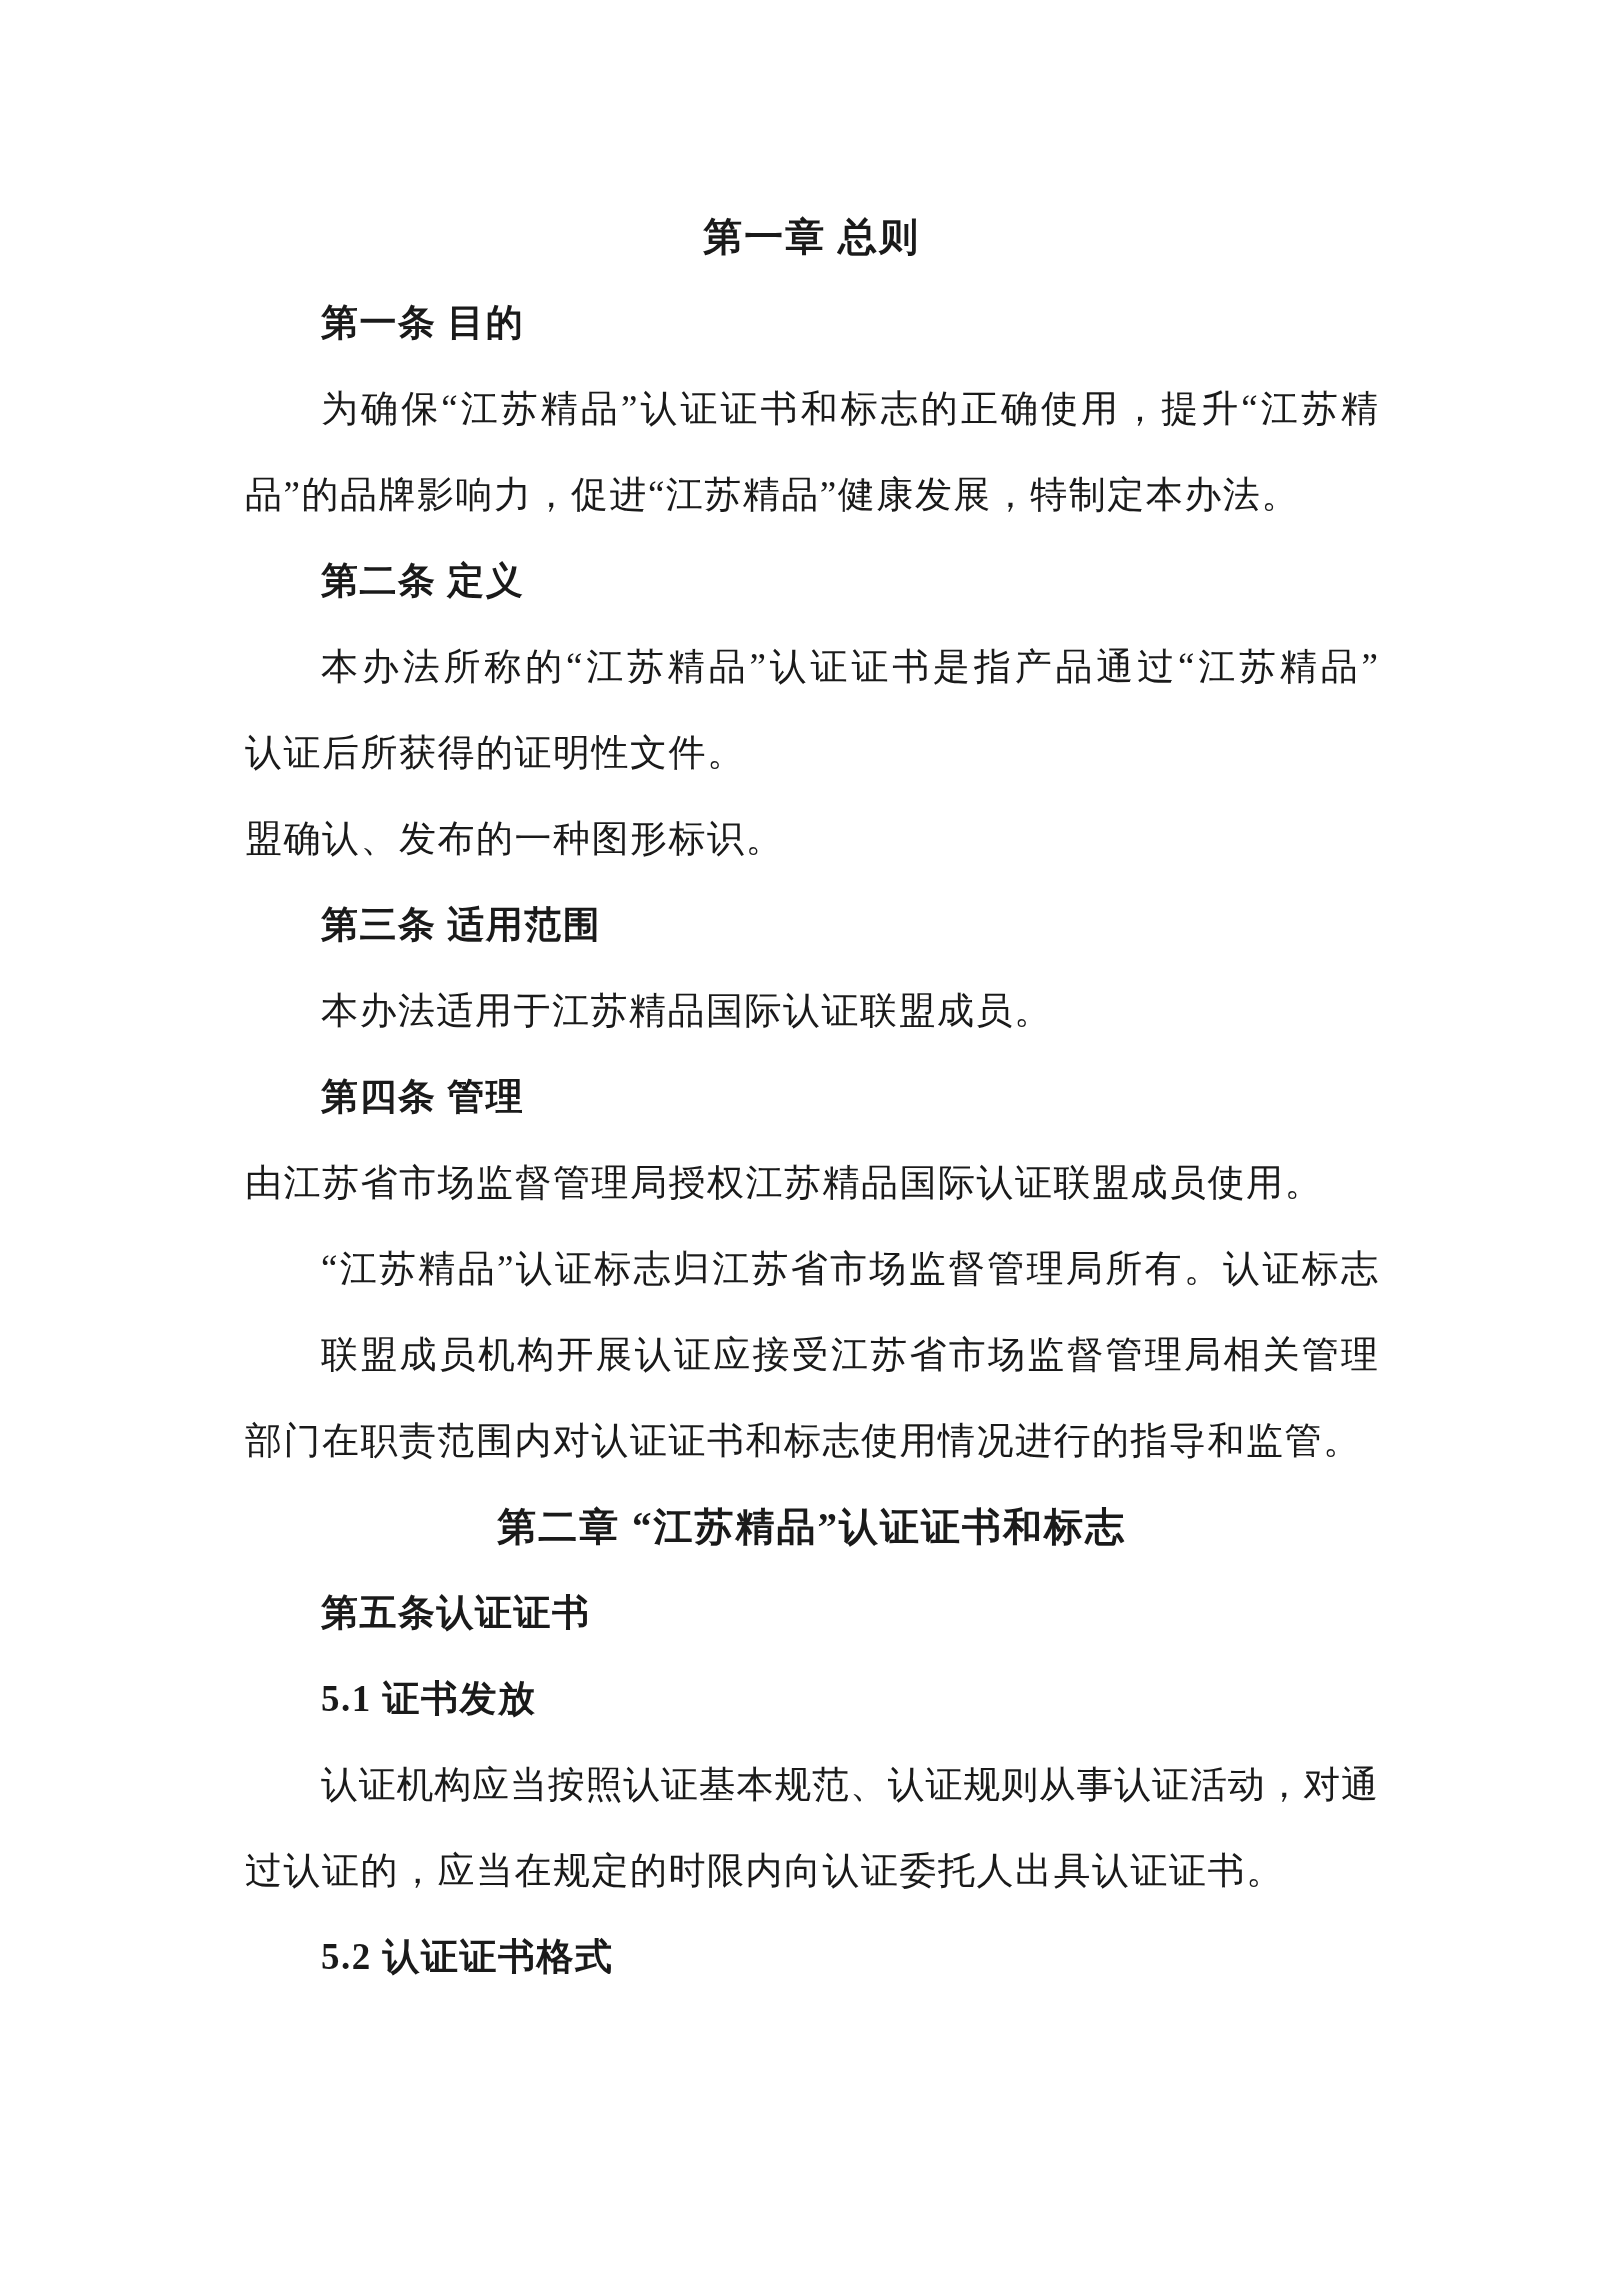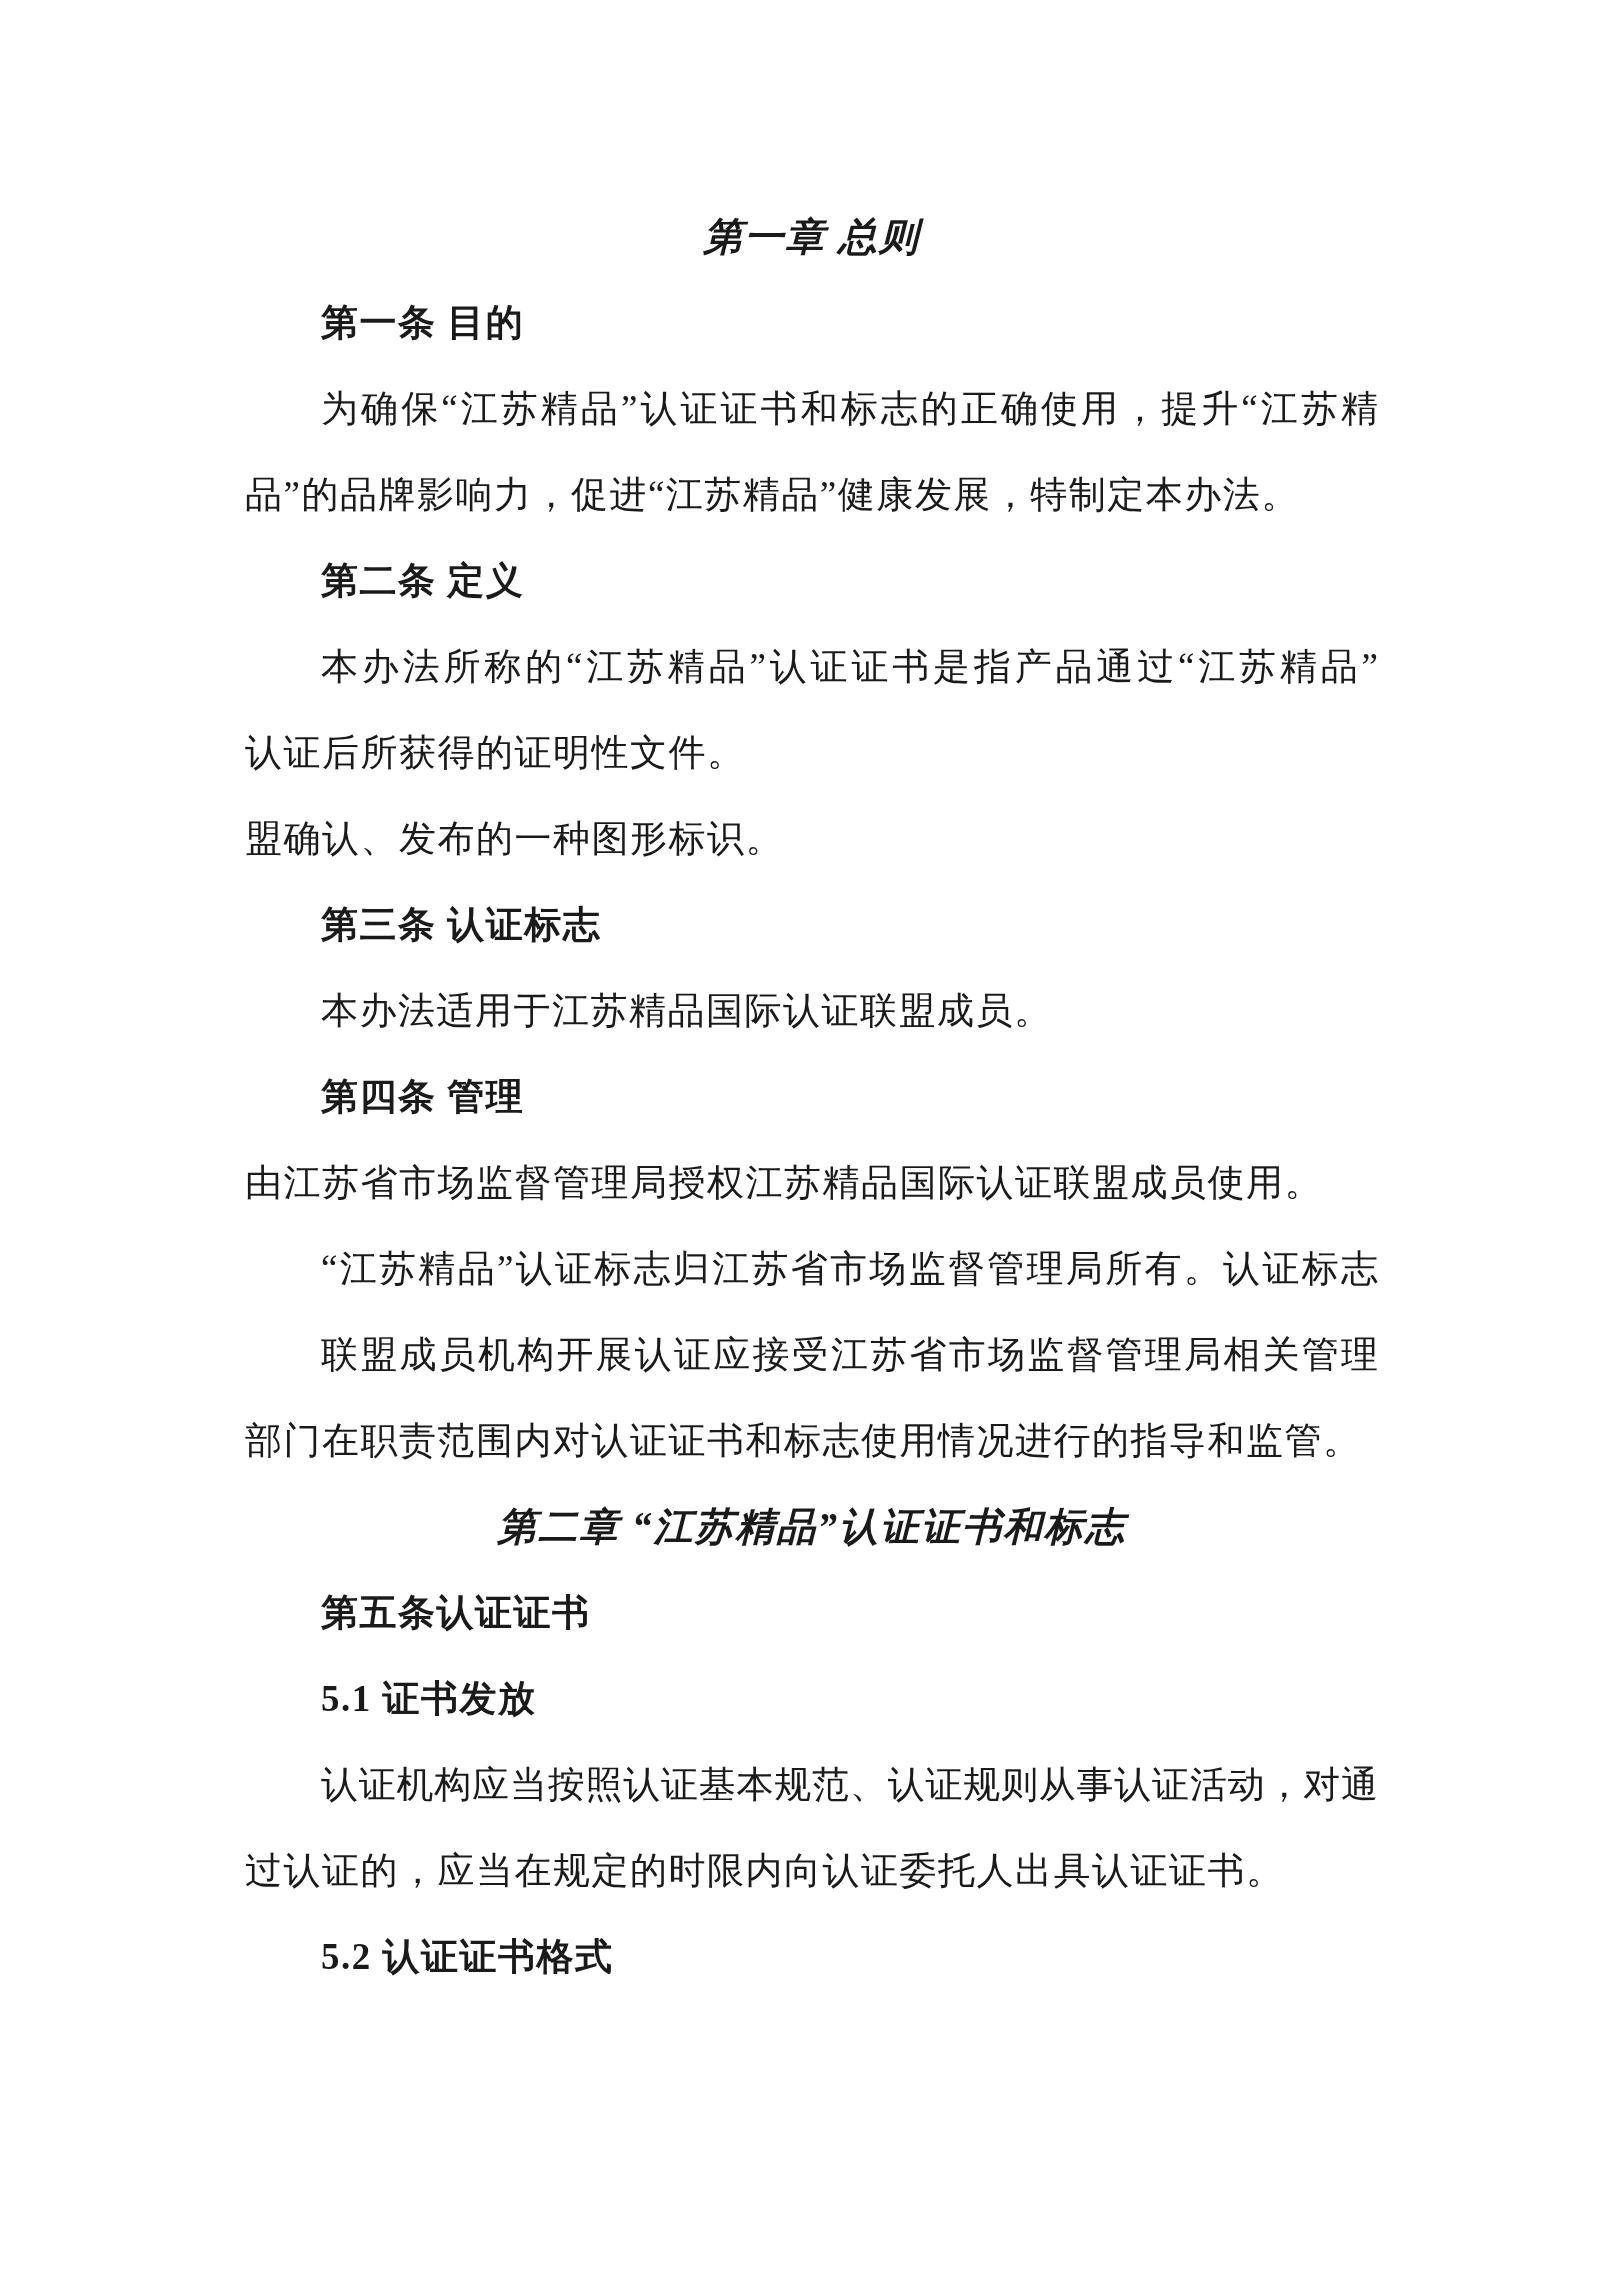--- a/index.html
+++ b/index.html
@@ -28,21 +28,20 @@
     letter-spacing: 1.5px;
     white-space: nowrap;
   }
   
   .chapter {
     text-align: center;
     font-weight: bold;
     font-size: 39px;
     letter-spacing: 2px;
     white-space: normal;
-    font-style: italic;
   }
   
   .article {
     font-weight: bold;
     padding-left: 76px;
   }
   
   .p1 {
     padding-left: 76px;
   }
@@ -60,21 +59,21 @@
 <div class="page">
   <div class="doc">
     <div class="line chapter">第一章 总则</div>
     <div class="line article">第一条 目的</div>
     <div class="line p1 just">为确保“江苏精品”认证证书和标志的正确使用，提升“江苏精</div>
     <div class="line">品”的品牌影响力，促进“江苏精品”健康发展，特制定本办法。</div>
     <div class="line article">第二条 定义</div>
     <div class="line p1 just">本办法所称的“江苏精品”认证证书是指产品通过“江苏精品”</div>
     <div class="line">认证后所获得的证明性文件。</div>
     <div class="line">盟确认、发布的一种图形标识。</div>
-    <div class="line article">第三条 认证标志</div>
+    <div class="line article">第三条 适用范围</div>
     <div class="line p1">本办法适用于江苏精品国际认证联盟成员。</div>
     <div class="line article">第四条 管理</div>
     <div class="line">由江苏省市场监督管理局授权江苏精品国际认证联盟成员使用。</div>
     <div class="line p1 just">“江苏精品”认证标志归江苏省市场监督管理局所有。认证标志</div>
     <div class="line p1 just">联盟成员机构开展认证应接受江苏省市场监督管理局相关管理</div>
     <div class="line">部门在职责范围内对认证证书和标志使用情况进行的指导和监管。</div>
     <div class="line chapter">第二章 “江苏精品”认证证书和标志</div>
     <div class="line article">第五条认证证书</div>
     <div class="line article">5.1 证书发放</div>
     <div class="line p1 just">认证机构应当按照认证基本规范、认证规则从事认证活动，对通</div>

